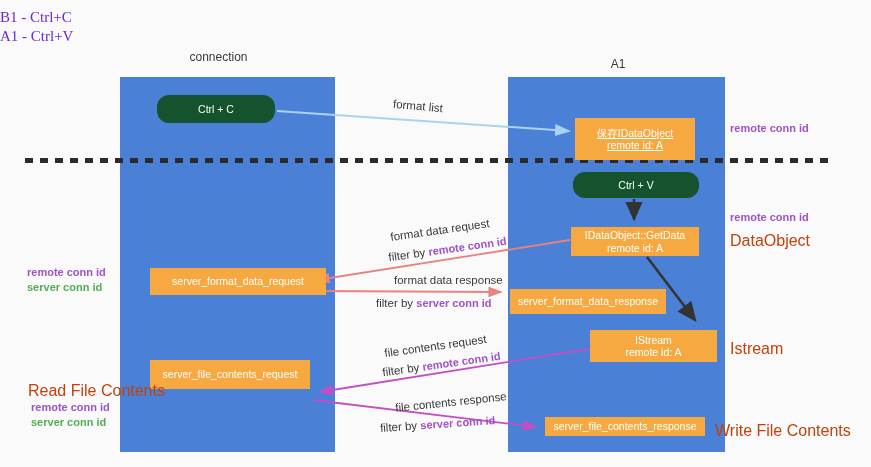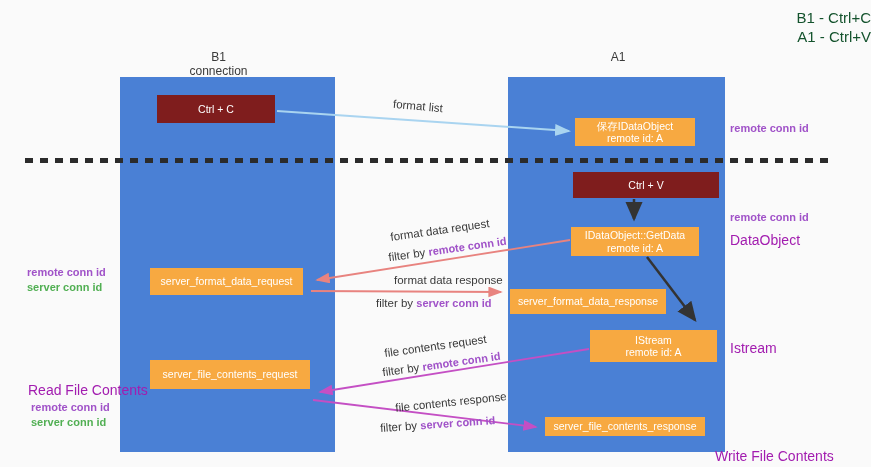--- a/index.html
+++ b/index.html
@@ -4,60 +4,59 @@
 <style>
   html,body{margin:0;padding:0;}
   body{
     width:871px;height:467px;position:relative;overflow:hidden;
     background:#fafafa;
     font-family:"Liberation Sans","DejaVu Sans",sans-serif;
     color:#3a3a3a;
   }
   .abs{position:absolute;}
   .title{
-    left:0;right:0;top:8px;text-align:right;
-    font-size:15px;line-height:19px;color:#14532d;
+    left:0;right:0;top:8px;text-align:left;
+    font-size:15px;line-height:19px;color:#6d28d9;font-family:Liberation Serif, serif;
   }
   .col-header{
     text-align:center;font-size:12px;line-height:14px;color:#3a3a3a;
   }
   .column{
     background:#4a80d5;
   }
   .node{
     display:flex;flex-direction:column;align-items:center;justify-content:center;
     color:#ffffff;text-align:center;white-space:nowrap;
     font-size:10.5px;line-height:12.5px;
   }
-  .node.green{background:#7f1d1d;}
+  .node.green{background:#14532d;border-radius:12px;}
   .node.orange{background:#f7a941;}
   .lbl{font-size:11.5px;line-height:13px;white-space:nowrap;}
-  .lbl.black{color:#a21caf;font-size:14px;}
+  .lbl.black{color:#c2410c;font-size:16px;}
   .lbl.purple{color:#a052c8;font-weight:bold;font-size:11px;}
   .lbl.green{color:#51af53;font-weight:bold;font-size:11px;}
   .arrow-lbl{font-size:11.5px;color:#3a3a3a;white-space:nowrap;transform-origin:center;}
   .dashline{
     left:25px;top:158px;width:807px;height:5px;
     background:repeating-linear-gradient(90deg,#2b2b2b 0 8px,transparent 8px 15px);
   }
   svg{position:absolute;left:0;top:0;pointer-events:none;}
 </style>
 </head>
 <body>
 
 <div class="abs title">
   <div>B1 - Ctrl+C</div>
   <div>A1 - Ctrl+V</div>
 </div>
 
 <div class="abs col-header" style="left:111px;top:50px;width:215px;">
-  <div>B1</div>
   <div>connection</div>
 </div>
-<div class="abs col-header" style="left:510px;top:50px;width:216px;">
+<div class="abs col-header" style="left:510px;top:57px;width:216px;">
   <div>A1</div>
 </div>
 
 <div class="abs column" style="left:120px;top:77px;width:215px;height:375px;"></div>
 <div class="abs column" style="left:508px;top:77px;width:217px;height:375px;"></div>
 
 <div class="abs dashline"></div>
 
 <svg width="871" height="467">
   <defs>
@@ -80,35 +79,35 @@
   <line x1="570" y1="240" x2="317" y2="280" stroke="#e8837f" stroke-width="1.8" marker-end="url(#m-salmon)"></line>
   <line x1="311" y1="291" x2="501" y2="292" stroke="#e8837f" stroke-width="1.8" marker-end="url(#m-salmon)"></line>
   <line x1="589" y1="349" x2="320" y2="392" stroke="#c44fc4" stroke-width="1.8" marker-end="url(#m-magenta)"></line>
   <line x1="313" y1="400" x2="536" y2="427" stroke="#c44fc4" stroke-width="1.8" marker-end="url(#m-magenta)"></line>
 </svg>
 
 <div class="abs node green" style="left:157px;top:95px;width:118px;height:28px;">
   <div>Ctrl + C</div>
 </div>
 
-<div class="abs node orange" style="left:575px;top:118px;width:120px;height:28px;">
+<div class="abs node orange" style="left:575px;top:118px;width:120px;height:42px;text-decoration:underline;">
   <div>保存IDataObject</div>
   <div>remote id: A</div>
 </div>
 
-<div class="abs node green" style="left:573px;top:172px;width:146px;height:26px;">
+<div class="abs node green" style="left:573px;top:172px;width:126px;height:26px;">
   <div>Ctrl + V</div>
 </div>
 
 <div class="abs node orange" style="left:571px;top:227px;width:128px;height:29px;">
   <div>IDataObject::GetData</div>
   <div>remote id: A</div>
 </div>
 
-<div class="abs node orange" style="left:150px;top:268px;width:153px;height:27px;">
+<div class="abs node orange" style="left:150px;top:268px;width:176px;height:27px;">
   <div>server_format_data_request</div>
 </div>
 
 <div class="abs node orange" style="left:510px;top:289px;width:156px;height:25px;">
   <div>server_format_data_response</div>
 </div>
 
 <div class="abs node orange" style="left:590px;top:330px;width:127px;height:32px;">
   <div>IStream</div>
   <div>remote id: A</div>
@@ -119,21 +118,21 @@
 </div>
 
 <div class="abs node orange" style="left:545px;top:417px;width:160px;height:19px;">
   <div>server_file_contents_response</div>
 </div>
 
 <div class="abs lbl purple" style="left:730px;top:122px;">remote conn id</div>
 <div class="abs lbl purple" style="left:730px;top:211px;">remote conn id</div>
 <div class="abs lbl black" style="left:730px;top:234px;">DataObject</div>
 <div class="abs lbl black" style="left:730px;top:342px;">Istream</div>
-<div class="abs lbl black" style="left:715px;top:424px;margin-top:26px;">Write File Contents</div>
+<div class="abs lbl black" style="left:715px;top:424px;">Write File Contents</div>
 
 <div class="abs lbl purple" style="left:27px;top:266px;">remote conn id</div>
 <div class="abs lbl green" style="left:27px;top:281px;">server conn id</div>
 <div class="abs lbl black" style="left:28px;top:384px;">Read File Contents</div>
 <div class="abs lbl purple" style="left:31px;top:401px;">remote conn id</div>
 <div class="abs lbl green" style="left:31px;top:416px;">server conn id</div>
 
 <div class="abs arrow-lbl" style="left:393px;top:100px;transform:rotate(5deg);">format list</div>
 
 <div class="abs arrow-lbl" style="left:390px;top:224px;transform:rotate(-8deg);">format data request</div>

